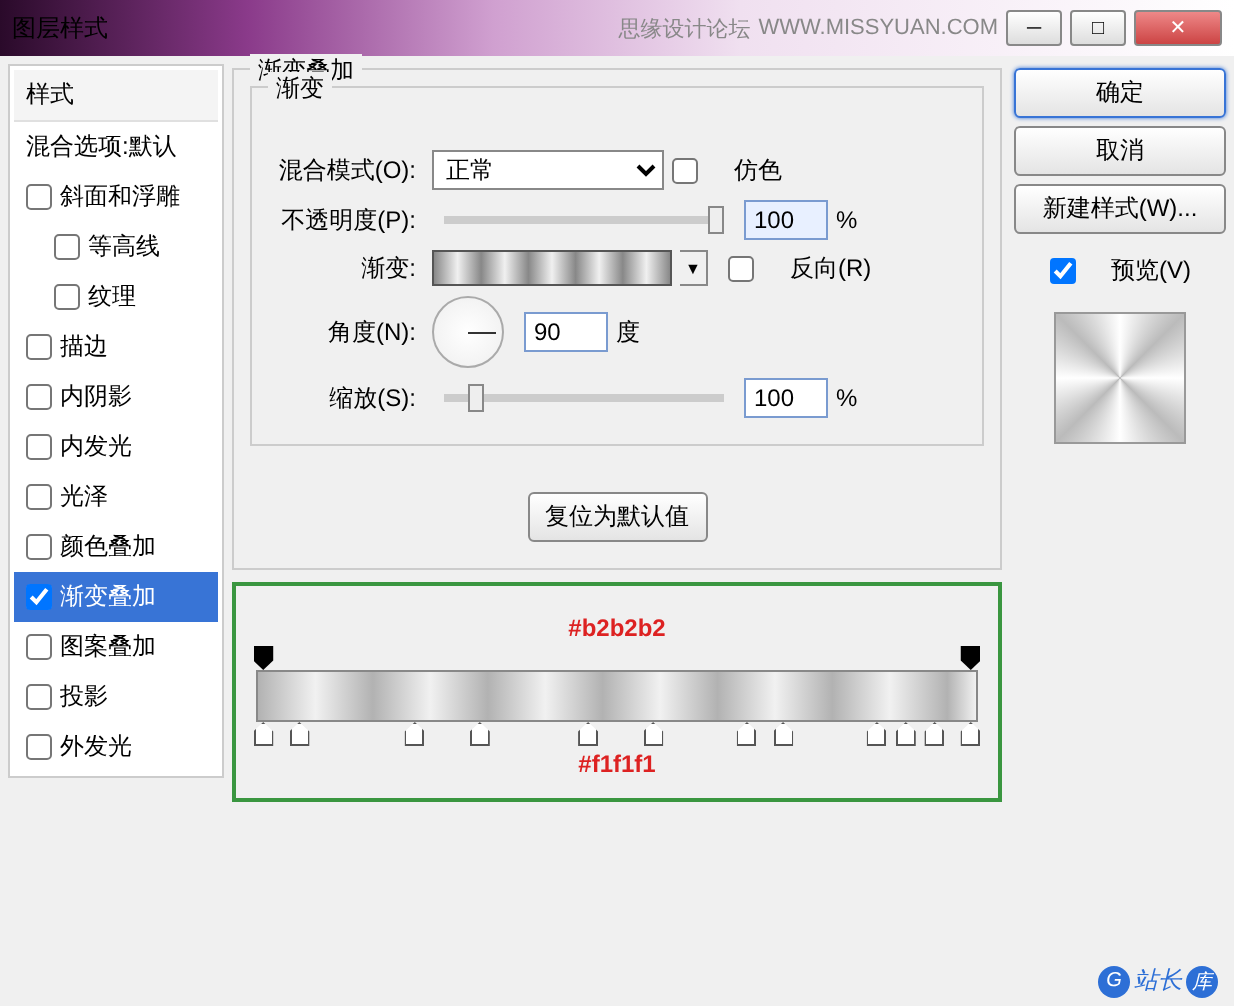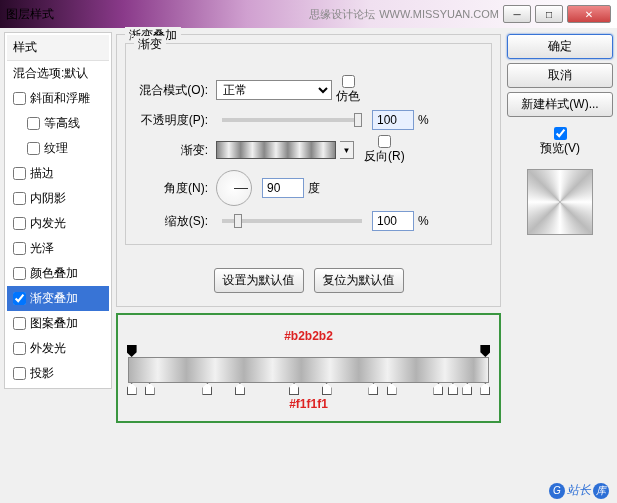--- a/index.html
+++ b/index.html
@@ -28,21 +28,21 @@
 
 .fieldset { border: 1px solid #ccc; margin: 2px 0; padding: 8px; position: relative; }
 .fieldset-legend { position: absolute; top: -8px; left: 8px; background: #f0f0f0; padding: 0 4px; font-size: 12px; }
 .inner-fieldset { border: 1px solid #ccc; padding: 26px 8px 8px 8px; position: relative; margin-bottom: 23px; }
 
 .row { display: flex; align-items: center; margin: 5px 0; gap: 4px; }
 .row-label { width: 78px; text-align: right; padding-right: 4px; }
 select { border: 1px solid #888; padding: 1px 2px; background: #fff; height: 20px; }
 input[type=text] { border: 1px solid #7a9bd0; padding: 2px 4px; height: 20px; width: 42px; text-align: left; }
 input[type=text].wide { width: 42px; background: #e8f0ff; }
-.checkbox-label { display: flex; align-items: center; gap: 0; flex-direction: column; }
+.checkbox-label { display: flex; align-items: center; gap: 18px; }
 
 .gradient-swatch { width: 120px; height: 18px; border: 1px solid #555; background: linear-gradient(to right, #888, #f0f0f0 10%, #888 20%, #f0f0f0 30%, #888 40%, #f0f0f0 50%, #888 60%, #f0f0f0 70%, #888 80%, #f0f0f0 90%, #888); display: inline-block; }
 .grad-arrow { width: 14px; height: 18px; border: 1px solid #888; border-left: none; display: inline-flex; align-items: center; justify-content: center; font-size: 8px; }
 
 .slider { width: 140px; height: 4px; background: #ccc; position: relative; display: inline-block; margin: 0 6px; }
 .slider-thumb { position: absolute; width: 8px; height: 14px; background: #eee; border: 1px solid #888; top: -5px; }
 
 .angle-dial { width: 36px; height: 36px; border: 1px solid #aaa; border-radius: 50%; background: radial-gradient(#fff, #eee); position: relative; display: inline-block; }
 .angle-dial::after { content: ''; position: absolute; width: 14px; height: 1px; background: #333; top: 50%; left: 50%; transform-origin: left; }
 
@@ -121,25 +121,25 @@
       <div class="style-item selected">
           <input type="checkbox" checked="" style="">
           <span>渐变叠加</span>
         </div>
       <div class="style-item">
           <input type="checkbox" style="">
           <span>图案叠加</span>
         </div>
       <div class="style-item">
           <input type="checkbox" style="">
+          <span>投影</span>
+        </div>
+      <div class="style-item">
+          <input type="checkbox" style="">
           <span>外发光</span>
-        </div>
-      <div class="style-item">
-          <input type="checkbox" style="">
-          <span>投影</span>
         </div>
     </div>
   </div>
 
   <div class="right-area">
     <div class="center-panel">
       <div class="fieldset">
         <div class="fieldset-legend">渐变叠加</div>
         <div class="inner-fieldset">
           <div class="fieldset-legend">渐变</div>
@@ -184,21 +184,20 @@
             <span class="row-label">缩放(S):</span>
             <div class="slider">
                 <div class="slider-thumb" style="left:12px"></div>
               </div>
             <input type="text" value="100" style="">
             <span>%</span>
           </div>
         </div>
 
         <div class="row" style="justify-content:center;gap:10px">
-          <div class="btn">设置为默认值</div>
           <div class="btn">复位为默认值</div>
         </div>
       </div>
 
       <div class="gradient-editor">
         <div class="color-label-top">#b2b2b2</div>
         <div class="gradient-bar-wrap">
           <div class="stops-top">
             <div class="stop stop-top" style="left:1%"></div>
             <div class="stop stop-top" style="left:99%"></div>

